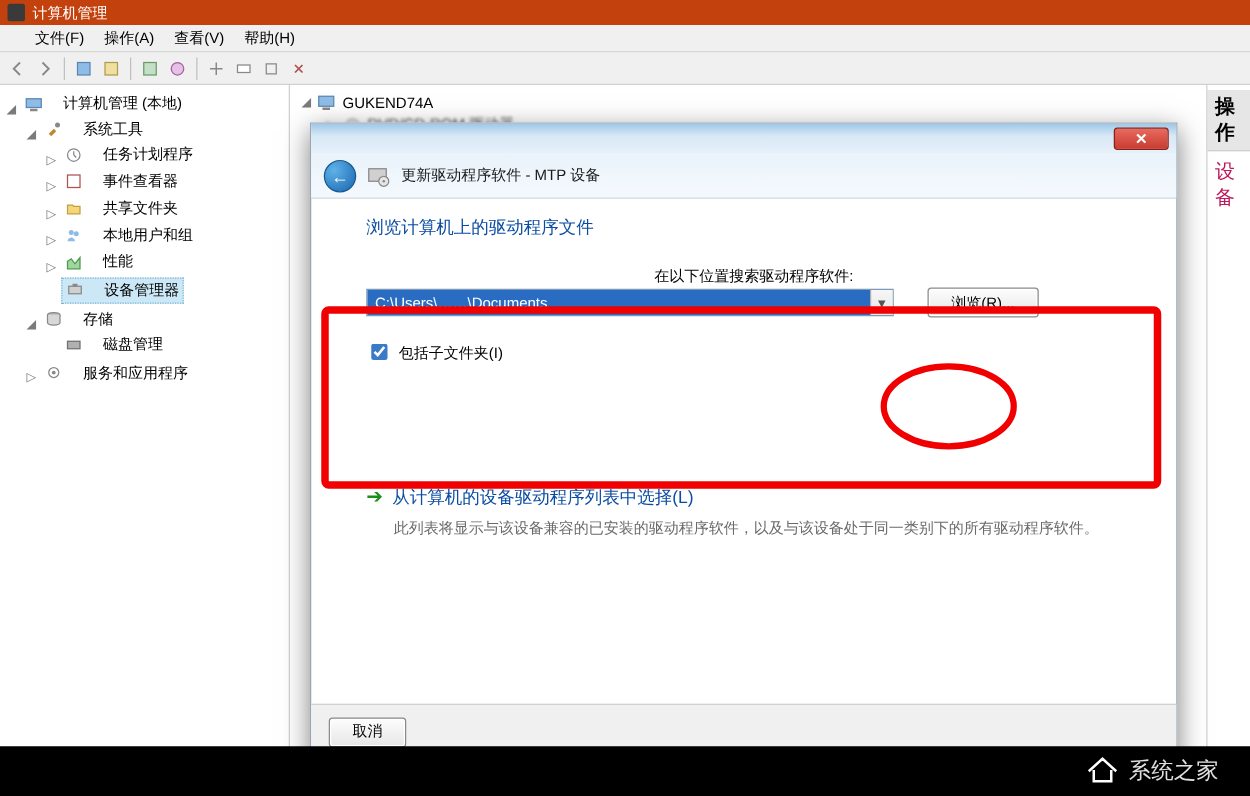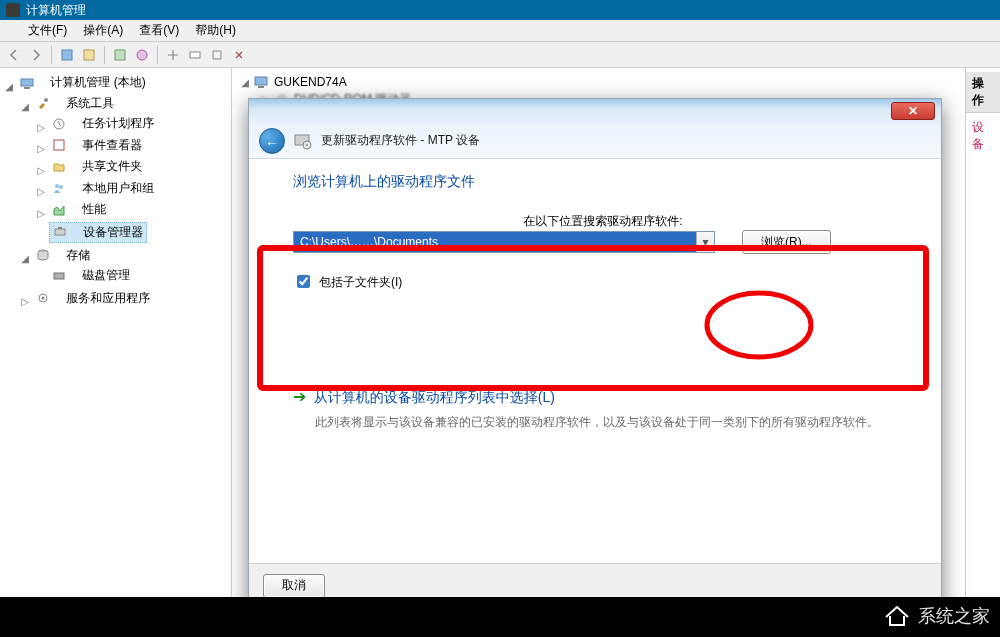--- a/index.html
+++ b/index.html
@@ -7,21 +7,21 @@
     margin: 0;
     font-family: "Microsoft YaHei", "Segoe UI", Tahoma, sans-serif;
     font-size: 12px;
     background: #fff;
     color: #000;
   }
   .window { width: 1000px; height: 637px; position: relative; overflow: hidden; }
 
   
   .titlebar {
-    background: #0369a1;
+    background: #c2410c;
     color: #fff;
     display: flex;
     align-items: center;
     height: 20px;
     padding: 0 6px;
     font-size: 12px;
   }
   .titlebar .icon { width: 14px; height: 14px; background: #3a3a3a; margin-right: 6px; border-radius: 2px; }
 
   
@@ -99,21 +99,21 @@
   .devtree { }
   .devrow { display: flex; align-items: center; gap: 4px; padding: 1px 0; }
   .devrow.computer { font-weight: normal; }
   .devrow.blurred { filter: blur(1.2px); opacity: .7; }
   .pcicon, .categicon { width: 16px; height: 14px; display: inline-block; }
 
   
   .rightpane {
     width: 34px;
     background: #fff;
-    font-size: 12px;
+    font-size: 16px;
     padding-top: 4px;
   }
   .rightpane .hd { background: #e6e6e6; padding: 3px 6px; border-bottom: 1px solid #d0d0d0; font-weight: bold; }
   .rightpane .link { padding: 6px; color: #be185d; }
 
   
   .dialog {
     position: absolute;
     left: 248px;
     top: 98px;
@@ -246,21 +246,21 @@
     height: 146px;
     border: 6px solid #f00000;
     border-radius: 6px;
     pointer-events: none;
     z-index: 7;
   }
 
   
   .watermark {
     position: absolute;
-    right: 10px;
+    right: 25px;
     bottom: 8px;
     color: rgba(255,255,255,.88);
     font-size: 18px;
     display: flex;
     align-items: center;
     gap: 6px;
     text-shadow: 0 0 4px rgba(0,0,0,.8);
     z-index: 20;
     pointer-events: none;
   }

